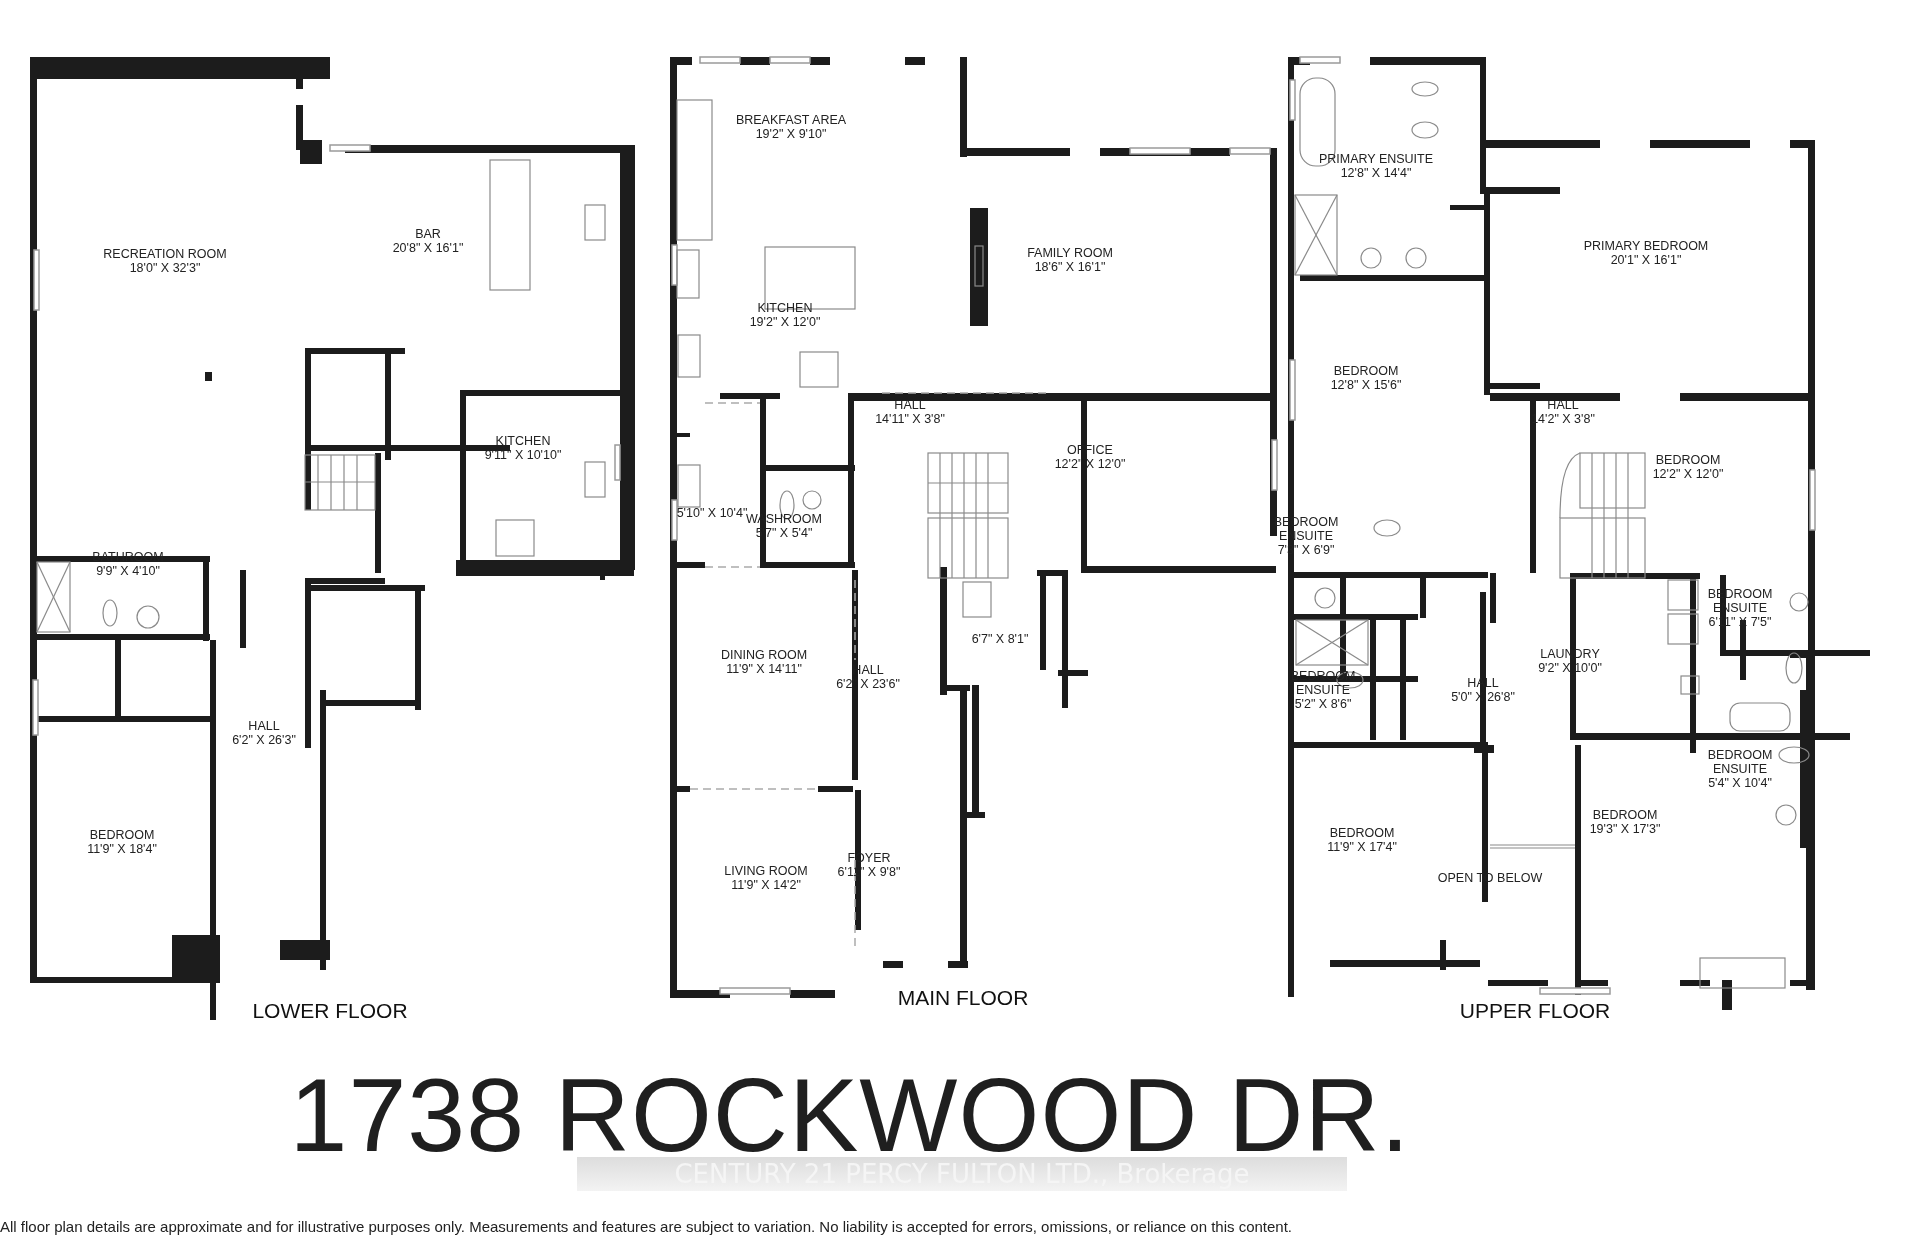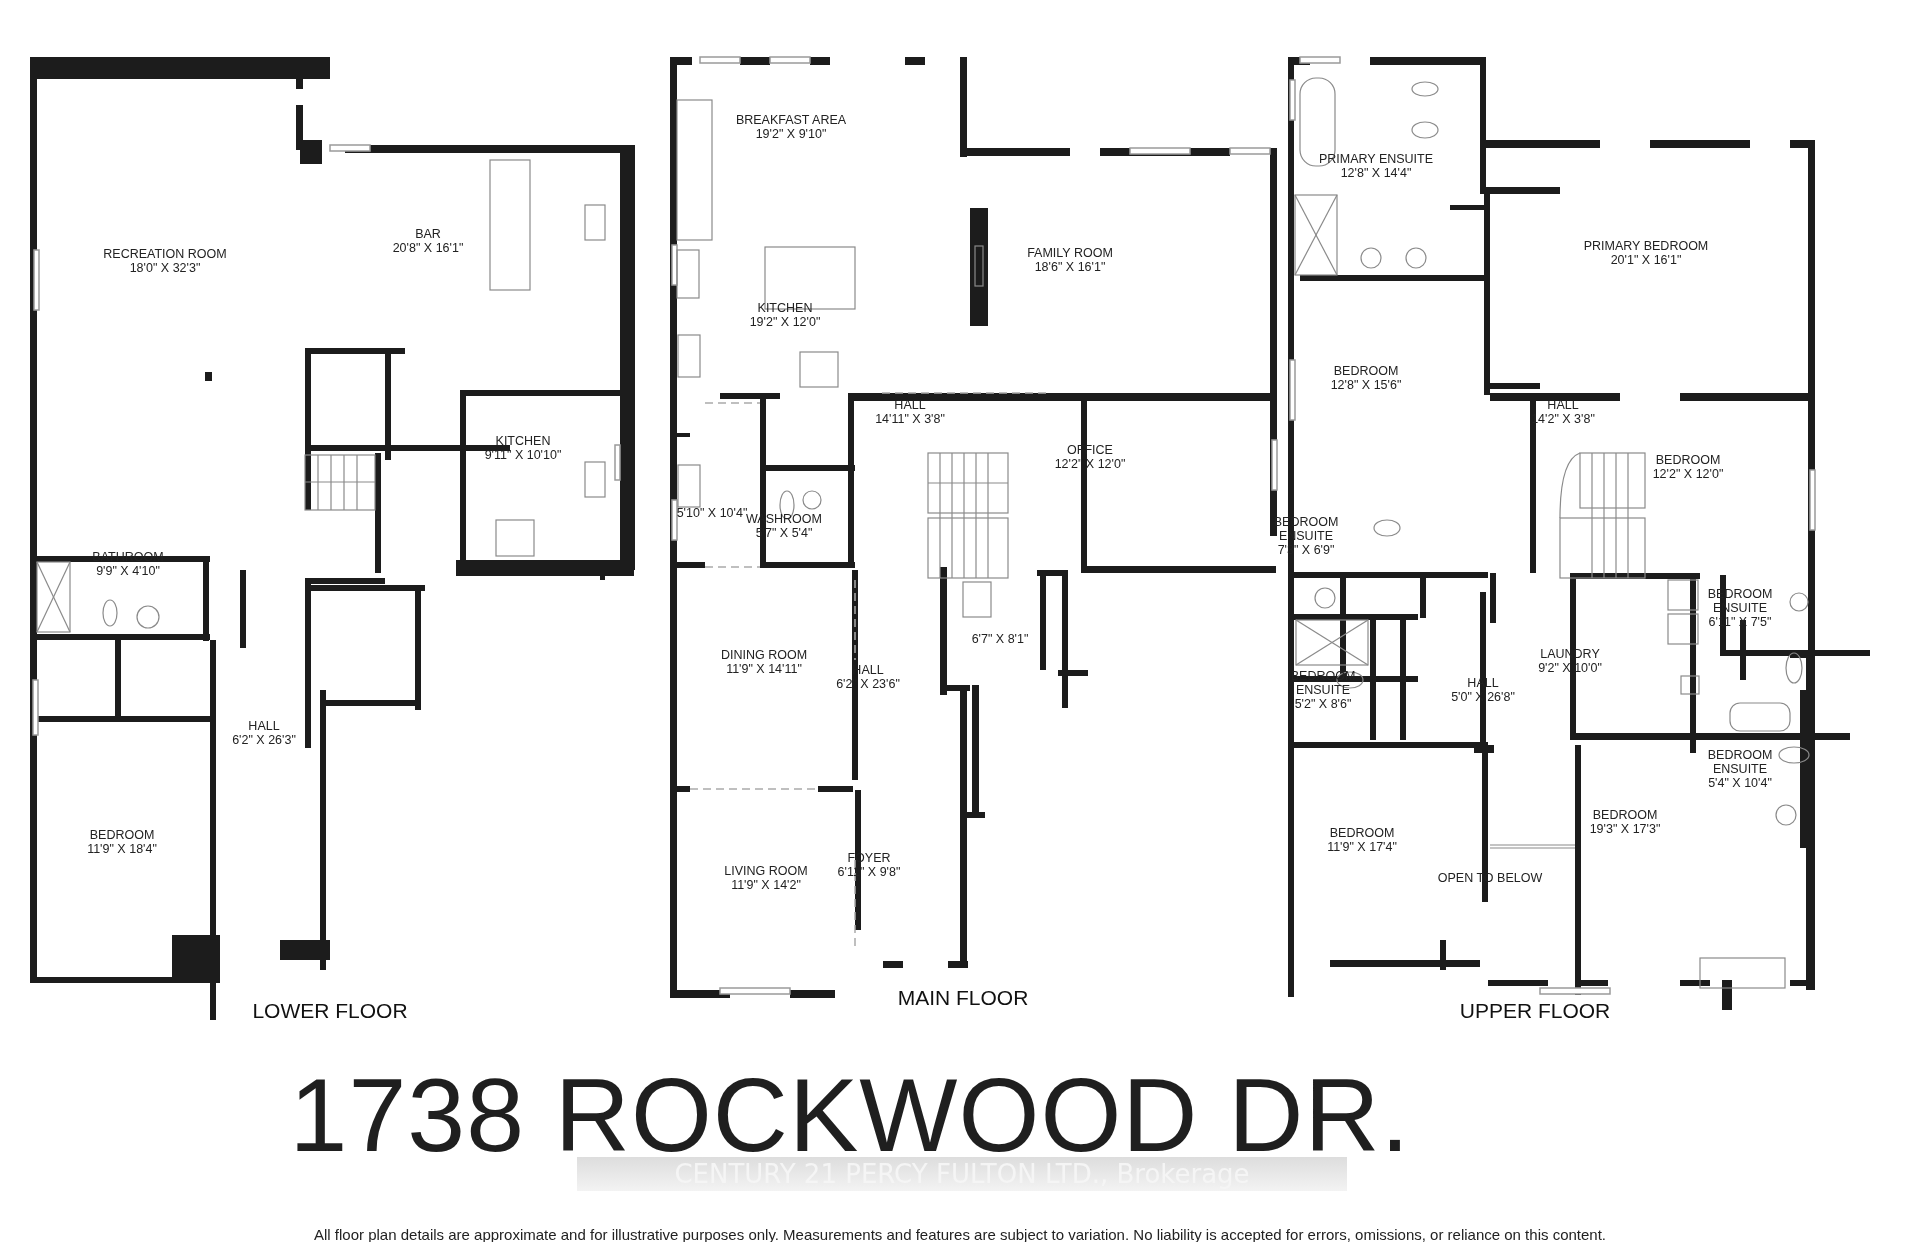--- a/index.html
+++ b/index.html
@@ -6,21 +6,21 @@
   body{width:1920px;height:1242px;position:relative;overflow:hidden;font-family:"Liberation Sans",sans-serif;color:#1a1a1a;}
   #plan{position:absolute;left:0;top:0;width:1920px;height:1242px;}
   .wall{fill:#1c1c1c;}
   .thin{stroke:#8a8a8a;stroke-width:1.2;fill:none;}
   .win{stroke:#9a9a9a;stroke-width:1.5;fill:#ffffff;}
   .dash{stroke:#aaaaaa;stroke-width:1.5;stroke-dasharray:8 5;fill:none;}
   .room-label{font-family:"Liberation Sans",sans-serif;font-size:12.5px;fill:#222;text-anchor:middle;}
   .floor-label{font-family:"Liberation Sans",sans-serif;font-size:21px;fill:#111;text-anchor:middle;}
   #title{position:absolute;left:0;top:1060px;width:1700px;text-align:center;font-size:104px;line-height:110px;color:#1f1f1f;letter-spacing:1px;}
   #watermark{position:absolute;left:577px;top:1157px;width:770px;height:34px;background:linear-gradient(to bottom,rgba(215,215,215,0.85),rgba(235,235,235,0.6));color:#f5f5f5;font-family:"DejaVu Sans",sans-serif;font-size:26px;line-height:34px;text-align:center;white-space:nowrap;}
-  #disclaimer{position:absolute;left:0;top:1218px;width:1920px;text-align:center;font-size:15px;color:#222;margin-top:8px;}
+  #disclaimer{position:absolute;left:0;top:1218px;width:1920px;text-align:left;font-size:15px;color:#222;}
 </style>
 </head>
 <body>
 
 <svg id="plan" viewBox="0 0 1920 1242" xmlns="http://www.w3.org/2000/svg">
   <g id="walls">
       <rect x="30" y="57" width="300" height="22" class="wall"></rect>
       <rect x="30" y="57" width="7" height="925" class="wall"></rect>
       <rect x="296" y="57" width="7" height="32" class="wall"></rect>
       <rect x="296" y="105" width="7" height="45" class="wall"></rect>

